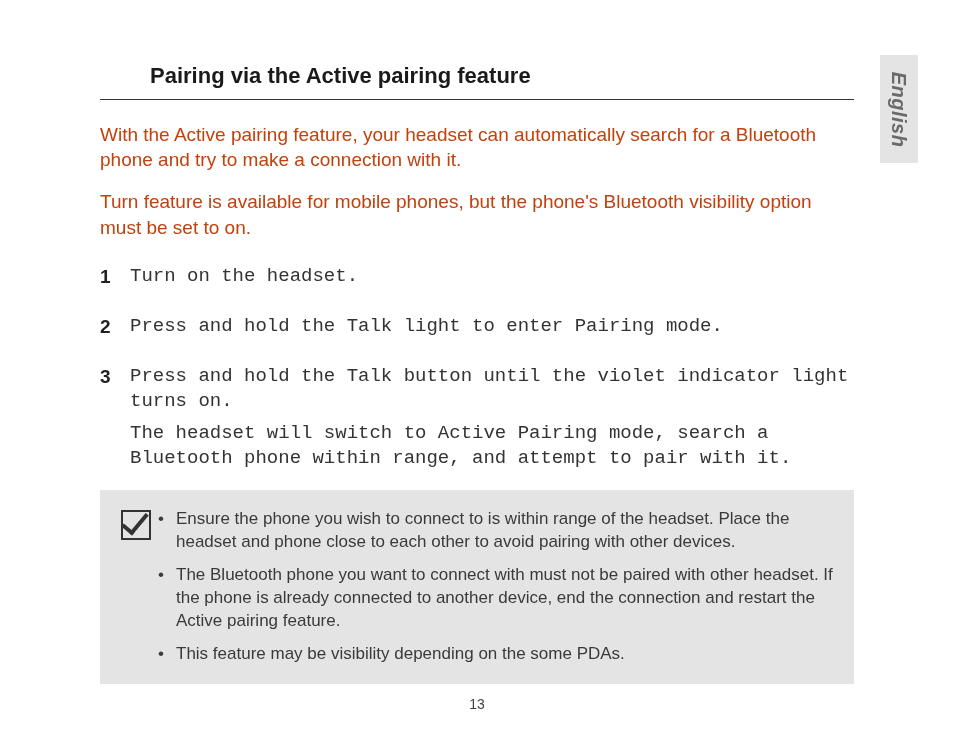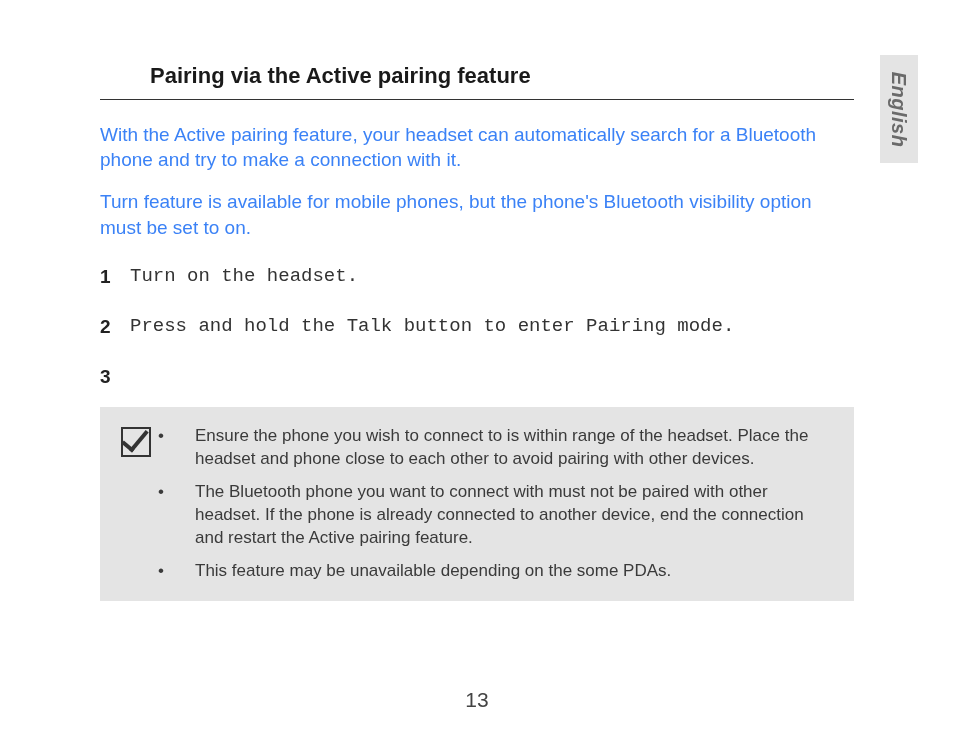--- a/index.html
+++ b/index.html
@@ -25,21 +25,21 @@
     margin-right: 14px;
   }
   .heading-text {
     font-weight: bold;
     font-size: 22px;
     color: #1a1a1a;
     padding: 6px 0 8px 0;
   }
   .para {
     margin-bottom: 16px;
-    color: #3b82f6;
+    color: #c2410c;
   }
   .steps {
     list-style: none;
     counter-reset: step;
     margin: 24px 0 18px 0;
   }
   .steps > li {
     display: flex;
     margin-bottom: 18px;
   }
@@ -89,21 +89,21 @@
   }
   .note-list > li {
     display: flex;
     margin-bottom: 10px;
   }
   .note-list > li:last-child { margin-bottom: 0; }
   .bullet {
     flex: 0 0 18px;
     text-align: left;
   }
-  .note-text { flex: 1; line-height: 1.35; margin-left: 19px; }
+  .note-text { flex: 1; line-height: 1.35; }
   .side-tab {
     position: absolute;
     top: 55px;
     right: 36px;
     background: #e4e4e4;
     width: 38px;
     height: 108px;
     display: flex;
     align-items: center;
     justify-content: center;
@@ -116,21 +116,21 @@
     color: #6a6a6a;
     white-space: nowrap;
     letter-spacing: 0.5px;
   }
   .page-num {
     position: absolute;
     bottom: 28px;
     left: 0;
     width: 100%;
     text-align: center;
-    font-size: 21px;
+    font-size: 14px;
     color: #444;
   }
 </style>
 </head>
 <body>
 
 <div class="side-tab">
   <span class="side-tab-text">English</span>
 </div>
 
@@ -145,43 +145,45 @@
 <ol class="steps">
   <li>
     <div class="step-num">1</div>
     <div class="step-body">
       <div class="step-primary">Turn on the headset.</div>
     </div>
   </li>
   <li>
     <div class="step-num">2</div>
     <div class="step-body">
-      <div class="step-primary">Press and hold the Talk button to enter Pairing mode.</div>
+      <div class="step-primary">Press and hold the Talk light to enter Pairing mode.</div>
     </div>
   </li>
   <li>
     <div class="step-num">3</div>
     <div class="step-body">
+      <div class="step-primary">Press and hold the Talk button until the violet indicator light turns on.</div>
+      <div>The headset will switch to Active Pairing mode, search a Bluetooth phone within range, and attempt to pair with it.</div>
     </div>
   </li>
 </ol>
 
 <div class="note-box">
   <div class="note-icon-wrap">
     <div class="check-icon"></div>
   </div>
   <ul class="note-list">
     <li>
       <span class="bullet">•</span>
       <span class="note-text">Ensure the phone you wish to connect to is within range of the headset. Place the headset and phone close to each other to avoid pairing with other devices.</span>
     </li>
     <li>
       <span class="bullet">•</span>
       <span class="note-text">The Bluetooth phone you want to connect with must not be paired with other headset. If the phone is already connected to another device, end the connection and restart the Active pairing feature.</span>
     </li>
     <li>
       <span class="bullet">•</span>
-      <span class="note-text">This feature may be unavailable depending on the some PDAs.</span>
+      <span class="note-text">This feature may be visibility depending on the some PDAs.</span>
     </li>
   </ul>
 </div>
 
 <div class="page-num">13</div>
 
 </body></html>

